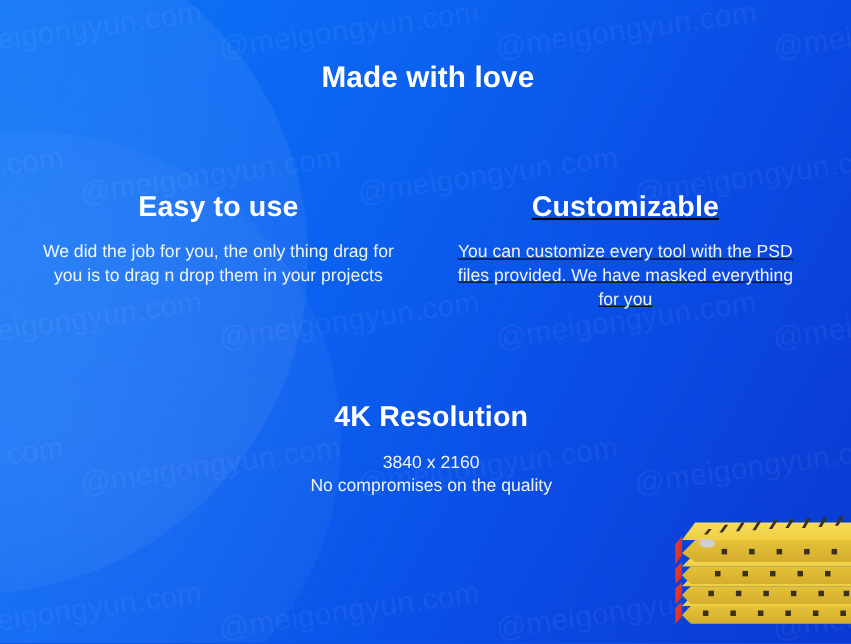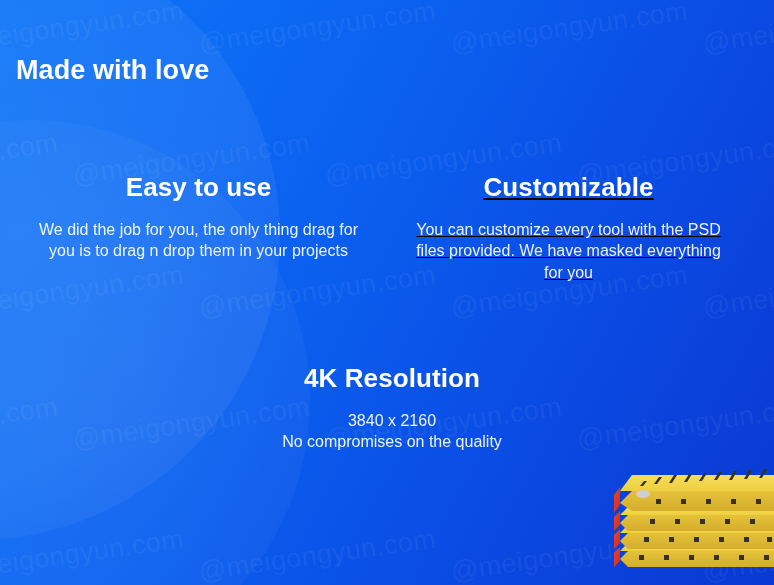--- a/index.html
+++ b/index.html
@@ -76,24 +76,24 @@
     position: relative;
     z-index: 3;
     width: 774px;
     height: 585px;
     box-sizing: border-box;
     padding: 0;
   }
 
   .header-block {
     position: absolute;
-    left: 16px;
+    left: 4px;
     right: 0;
     top: 54px;
-    text-align: left;
+    text-align: center;
   }
 
   h1.slide-title {
     margin: 0;
     font-size: 27px;
     font-weight: bold;
     color: #ffffff;
     letter-spacing: 0.1px;
     line-height: 1.2;
   }

